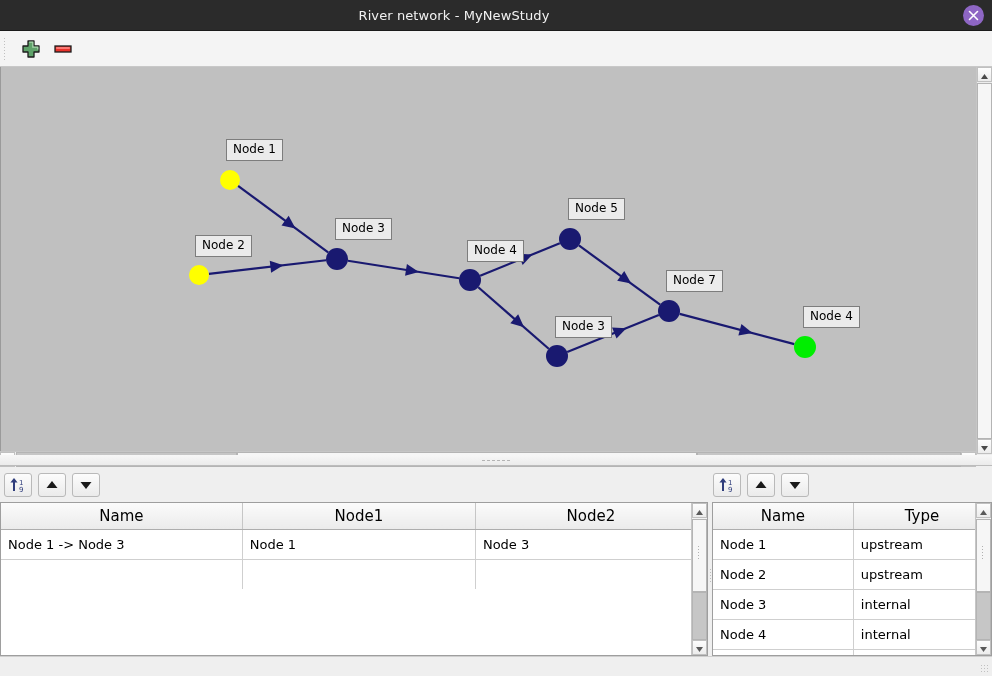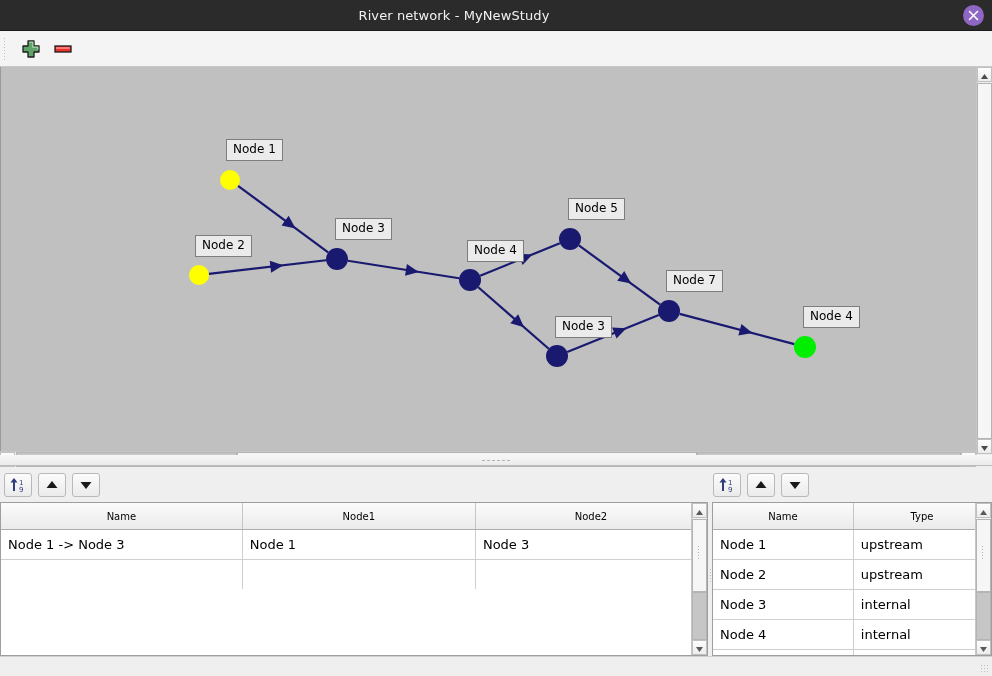--- a/index.html
+++ b/index.html
@@ -164,21 +164,21 @@
     table-layout: fixed;
     width: 100%;
     font-size: 13px;
   }
   table.grid th {
     background: linear-gradient(#fbfbfb, #ebebeb);
     border-right: 1px solid #c6c6c6;
     border-bottom: 1px solid #adadad;
     height: 24px;
     font-weight: normal;
-    font-size: 10px;
+    font-size: 15px;
     color: #000;
     text-align: center;
   }
   table.grid td {
     border-right: 1px solid #cfcfcf;
     border-bottom: 1px solid #cfcfcf;
     height: 29px;
     padding: 0 0 0 7px;
     color: #000;
     background: #fff;

